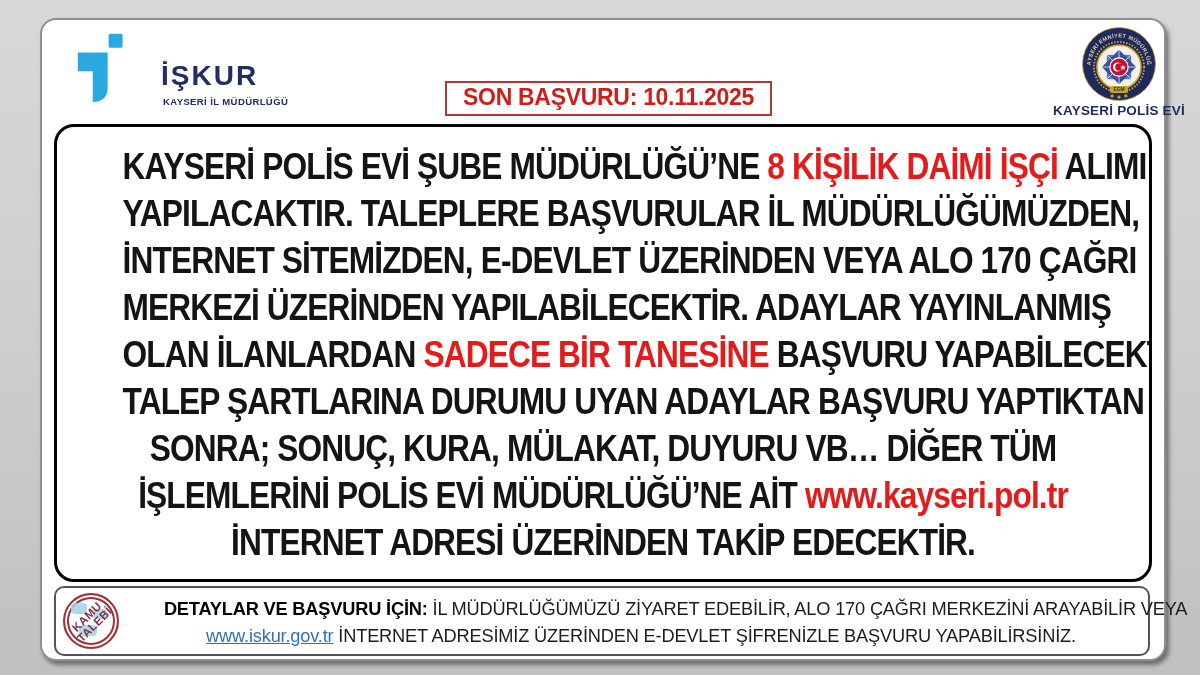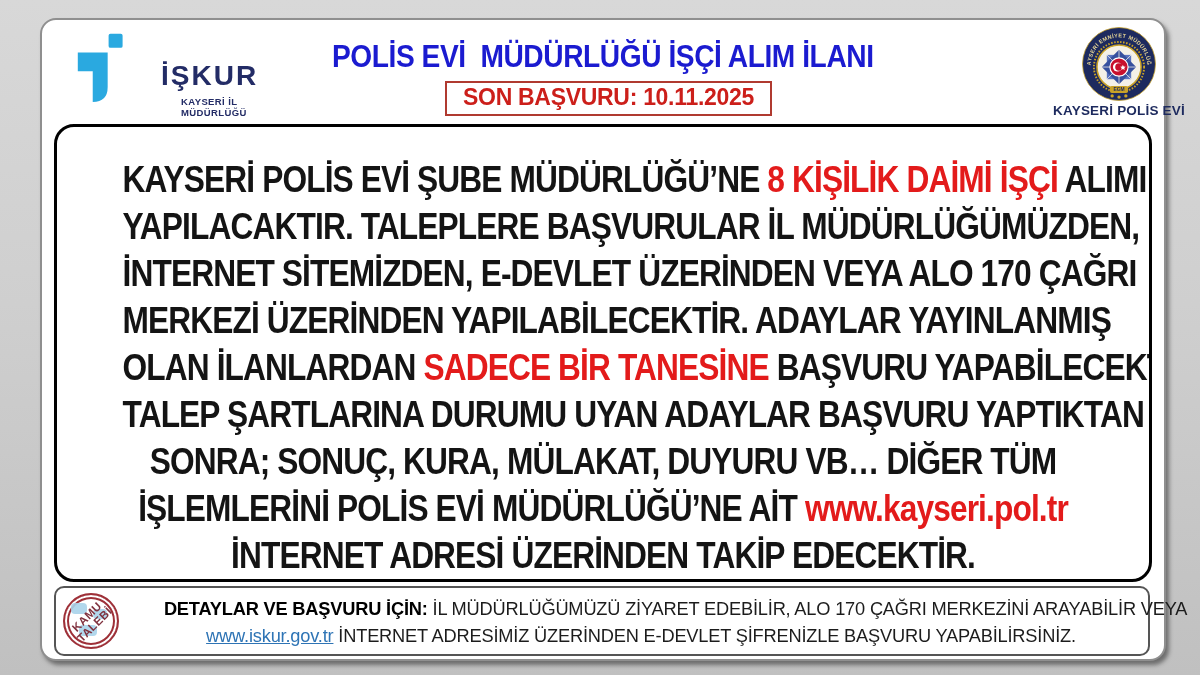--- a/index.html
+++ b/index.html
@@ -20,21 +20,21 @@
   }
   
   .logo-wrap{position:absolute;left:33px;top:10px;width:230px;height:95px;}
   .logo-icon{position:absolute;left:0;top:2px;}
   .logo-name{
     position:absolute;left:86px;top:30px;
     font-size:28px;font-weight:700;color:#232c66;letter-spacing:2px;text-align:right;
   }
   .logo-sub{
     position:absolute;left:88px;top:66px;
-    font-size:9.5px;font-weight:700;color:#232c66;letter-spacing:.4px;margin-left:18px;
+    font-size:9.5px;font-weight:700;color:#232c66;letter-spacing:.4px;
   }
   .title-row{
     position:absolute;left:230px;right:230px;top:18px;text-align:center;
   }
   .title-text{
     display:inline-block;white-space:pre;
     font-size:32px;font-weight:700;letter-spacing:-.5px;color:#1b1bd0;
     transform:scaleX(.88);transform-origin:center;
   }
   .deadline-row{position:absolute;left:0;right:0;top:61px;display:flex;justify-content:center;margin-left:11px;}
@@ -45,21 +45,21 @@
   .badge-wrap{position:absolute;left:989px;top:6px;width:176px;height:100px;text-align:center;}
   .badge-svg{display:block;margin:0 auto;}
   .badge-caption{
     margin-top:1px;font-size:13.5px;font-weight:700;color:#1d2a5e;letter-spacing:.2px;
   }
   
   .main-box{
     position:absolute;left:12px;top:104px;width:1092px;height:452px;
     border:3px solid #000;border-radius:20px;background:#fff;overflow:hidden;
   }
-  .lines{padding-top:16px;margin-top:13px;}
+  .lines{padding-top:16px;}
   .bline{
     height:47px;line-height:47px;white-space:nowrap;text-align:center;
     font-size:36px;font-weight:700;letter-spacing:-1px;color:#141414;
     transform:scaleX(.88);transform-origin:center;
   }
   .bline .red{color:#e31b1b;}
   .bline .red-link{color:#e31b1b;text-decoration:none;cursor:pointer;}
   
   .footer-box{
     position:absolute;left:12px;top:566px;width:1092px;height:66px;
@@ -98,23 +98,20 @@
 
     <div class="logo-wrap">
       <svg class="logo-icon" width="56" height="84" viewBox="0 0 60 90">
         <rect x="36" y="2" width="15" height="15" rx="2" fill="#2aa9e0"></rect>
         <path d="M 3,22 H 35 V 59 Q 35,75 19,75 L 19,42 H 3 Z" fill="#2aa9e0"></path>
       </svg>
       <div class="logo-name">İŞKUR</div>
       <div class="logo-sub">KAYSERİ İL MÜDÜRLÜĞÜ</div>
     </div>
 
-    <div class="title-row">
-      <span class="title-text">POLİS EVİ  MÜDÜRLÜĞÜ İŞÇİ ALIM İLANI</span>
-    </div>
 
     <div class="deadline-row">
       <span class="deadline-box">SON BAŞVURU: 10.11.2025</span>
     </div>
 
     <div class="badge-wrap">
       <svg class="badge-svg" width="76" height="76" viewBox="0 0 100 100">
         <circle cx="50" cy="50" r="48" fill="#1d2a5e" stroke="#c9a227" stroke-width="1"></circle>
         <path id="arcTop" d="M 13,52 A 37,37 0 1 1 87,52" fill="none"></path>
         <text font-size="7.2" font-weight="bold" fill="#e7d695" letter-spacing=".5">

